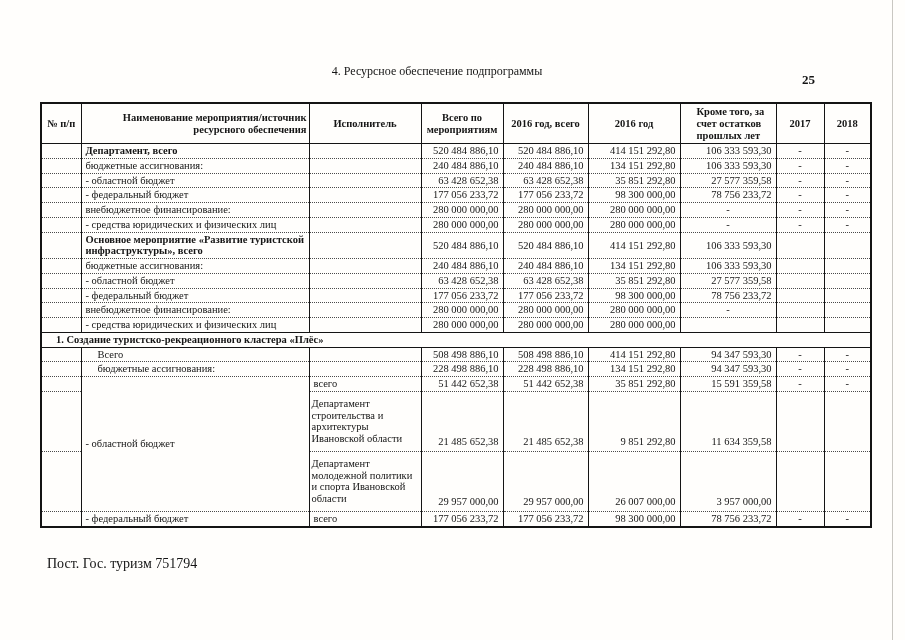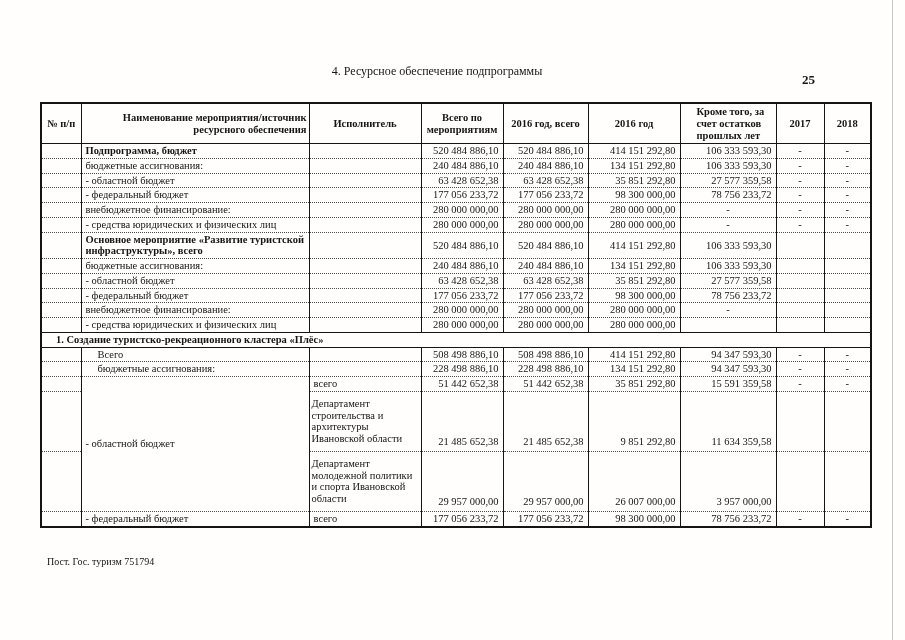--- a/index.html
+++ b/index.html
@@ -52,21 +52,21 @@
   td.name-cell.bold { font-weight: bold; }
   td.name-cell.indent { padding-left: 16px; }
   td.name-cell.vmiddle { vertical-align: middle; }
   td.exec-cell { text-align: left; padding-left: 4px; }
   td.exec-cell.center { padding: 6px 2px; }
   td.val-cell { text-align: right; padding-right: 4px; white-space: nowrap; }
   td.val-cell.dash { text-align: center; padding-right: 2px; }
   td.vbottom { vertical-align: bottom; padding-bottom: 3px; }
   .doc-footer {
     position: absolute; left: 47px; top: 556px;
-    font-size: 10px;
+    font-size: 14px;
     font-family: Liberation Serif, serif;
   }
 </style>
 </head>
 <body>
 
 <div class="page-number">25</div>
 
 <div class="doc-title">4.  Ресурсное обеспечение подпрограммы</div>
 
@@ -91,21 +91,21 @@
       <th class="th-2016t">2016 год, всего</th>
       <th class="th-2016">2016 год</th>
       <th class="th-leftover">Кроме того, за счет остатков прошлых лет</th>
       <th class="th-2017">2017</th>
       <th class="th-2018">2018</th>
     </tr>
   </thead>
   <tbody id="table-body">
       <tr class="data-row">
         <td class="num-cell"></td>
-        <td class="name-cell bold">Подпрограмма, бюджет</td>
+        <td class="name-cell bold">Департамент, всего</td>
         <td class="exec-cell"></td>
         <td class="val-cell">520 484 886,10</td>
         <td class="val-cell">520 484 886,10</td>
         <td class="val-cell">414 151 292,80</td>
         <td class="val-cell">106 333 593,30</td>
         <td class="val-cell dash">-</td>
         <td class="val-cell dash">-</td>
       </tr>
       <tr class="data-row">
         <td class="num-cell"></td>

